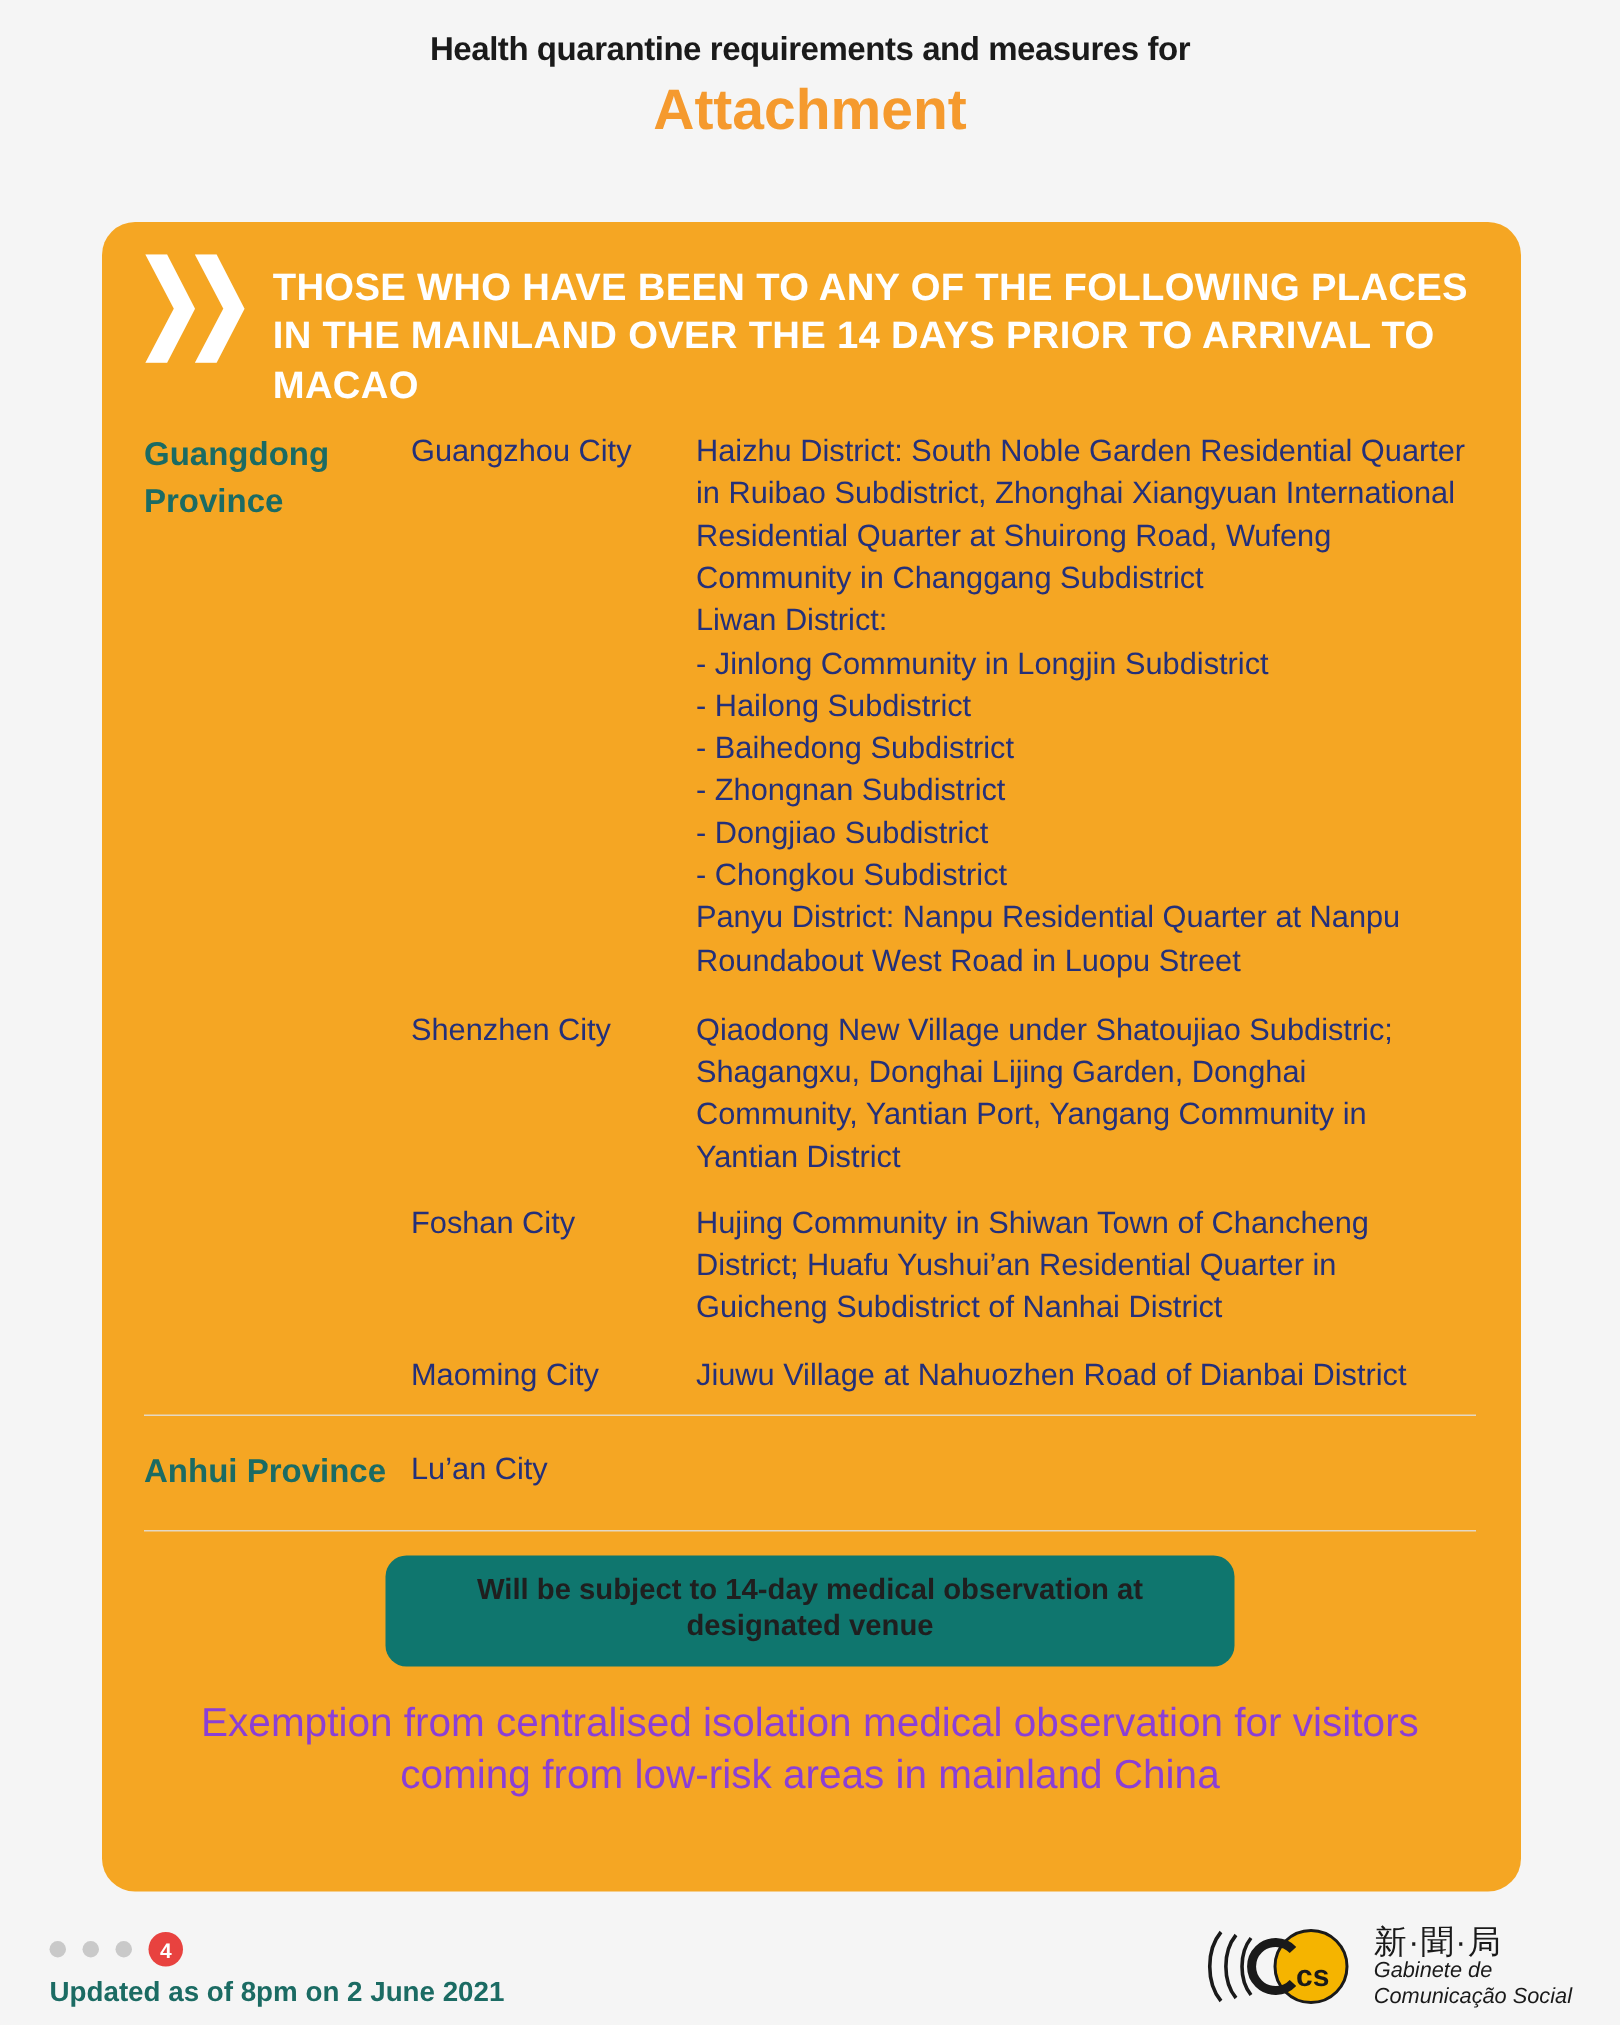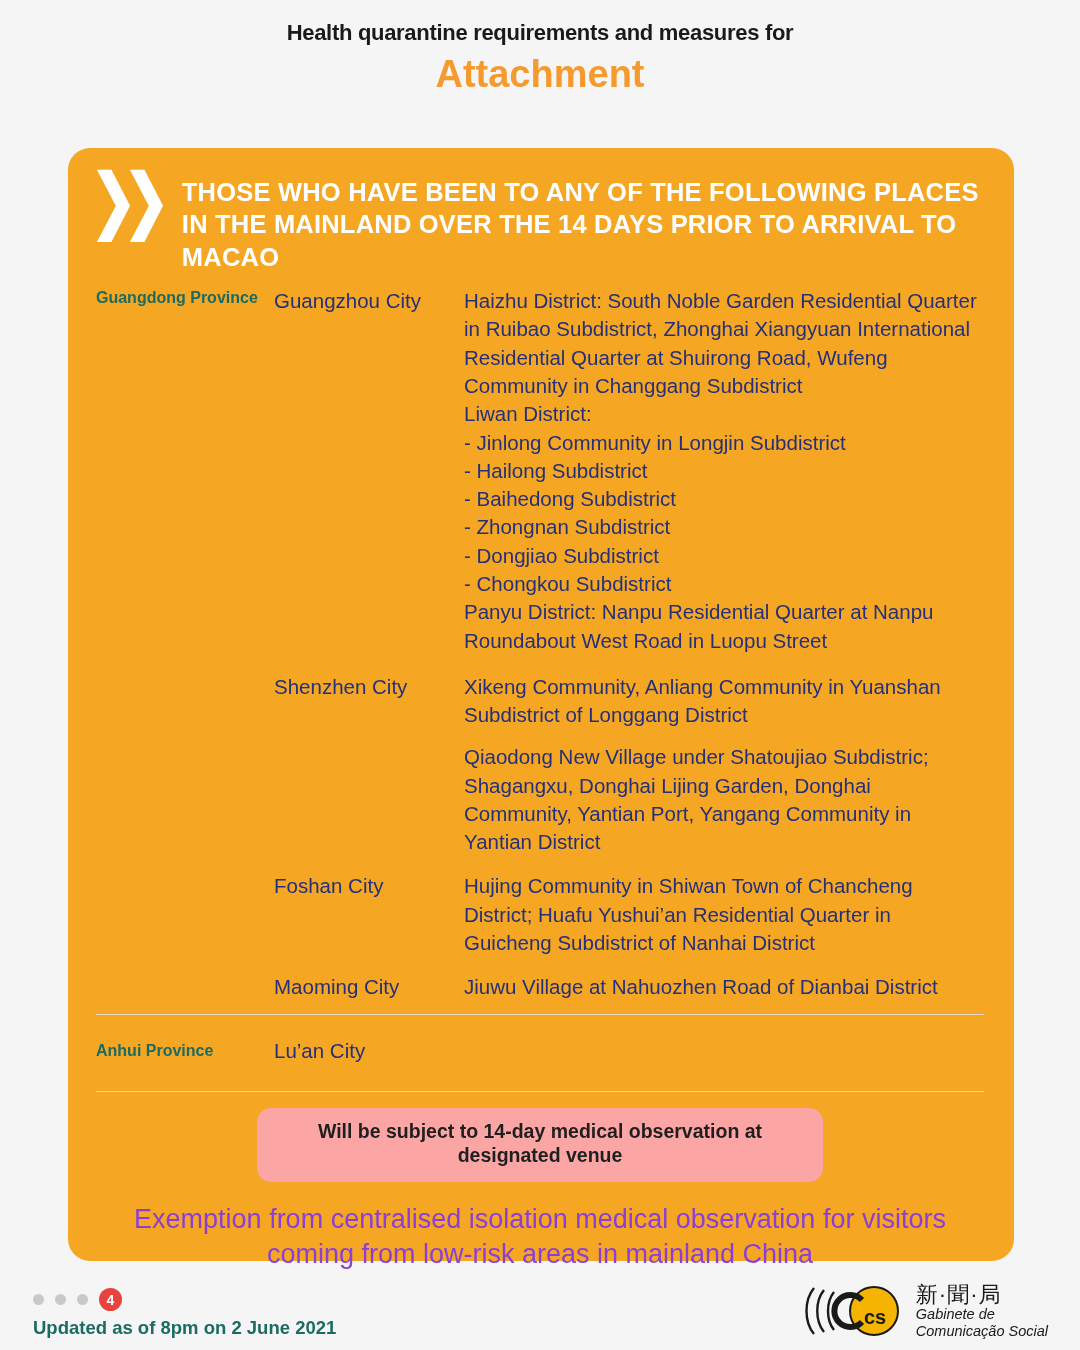--- a/index.html
+++ b/index.html
@@ -79,21 +79,21 @@
     padding: 4px 30px 0 28px;
   }
   .row {
     display: flex;
     align-items: flex-start;
   }
   .col-province {
     width: 178px;
     flex: 0 0 178px;
     color: #1b6b63;
-    font-size: 16px;
+    font-size: 22px;
     font-weight: bold;
     line-height: 1.42;
     padding-top: 4px;
   }
   .col-city {
     width: 190px;
     flex: 0 0 190px;
     color: #24307a;
     font-size: 20.5px;
     line-height: 1.4;
@@ -133,21 +133,21 @@
   .row-anhui .col-city { padding-top: 0; }
   .row-anhui .col-detail { padding-top: 0; }
 
   
   .note-wrap {
     display: flex;
     justify-content: center;
     margin-top: 16px;
   }
   .note-box {
-    background: #fca5a5;
+    background: #0f766e;
     border-radius: 14px;
     width: 566px;
     padding: 12px 20px 14px 20px;
     text-align: center;
     color: #1f1f1f;
     font-size: 19.5px;
     font-weight: bold;
     line-height: 1.22;
   }
 
@@ -267,21 +267,20 @@
 - Dongjiao Subdistrict
 - Chongkou Subdistrict
 Panyu District: Nanpu Residential Quarter at Nanpu Roundabout West Road in Luopu Street</p>
       </div>
     </div>
 
     <div class="sub-row">
       <div class="spacer-province"></div>
       <div class="col-city">Shenzhen City</div>
       <div class="col-detail">
-        <p>Xikeng Community, Anliang Community in Yuanshan Subdistrict of Longgang District</p>
         <p>Qiaodong New Village under Shatoujiao Subdistric; Shagangxu, Donghai Lijing Garden, Donghai Community, Yantian Port, Yangang Community in Yantian District</p>
       </div>
     </div>
 
     <div class="sub-row">
       <div class="spacer-province"></div>
       <div class="col-city">Foshan City</div>
       <div class="col-detail">
         <p>Hujing Community in Shiwan Town of Chancheng District; Huafu Yushui’an Residential Quarter in Guicheng Subdistrict of Nanhai District</p>
       </div>

